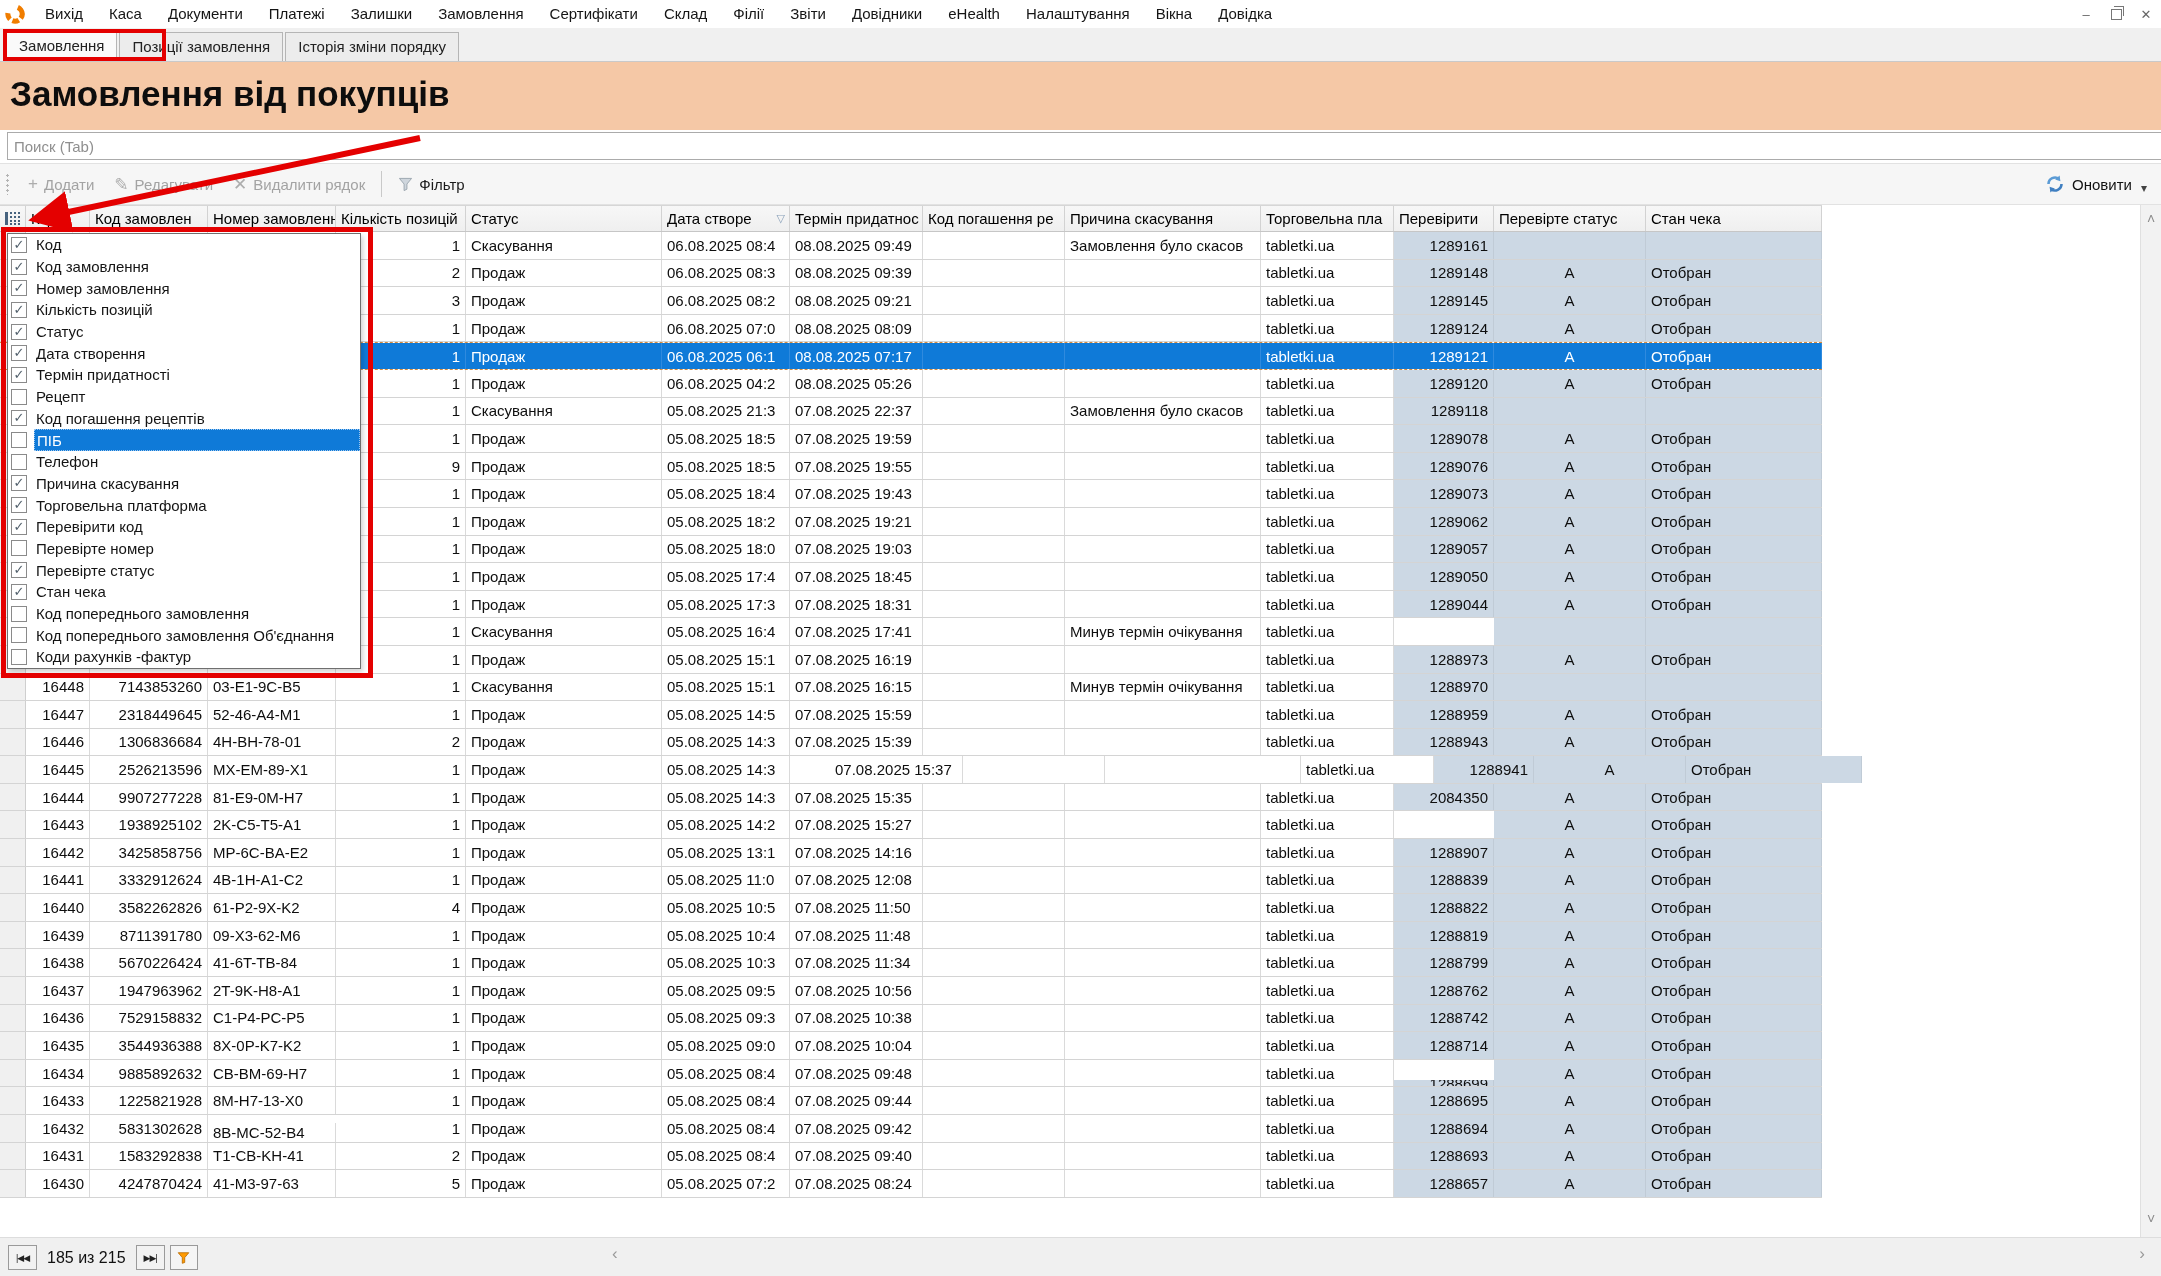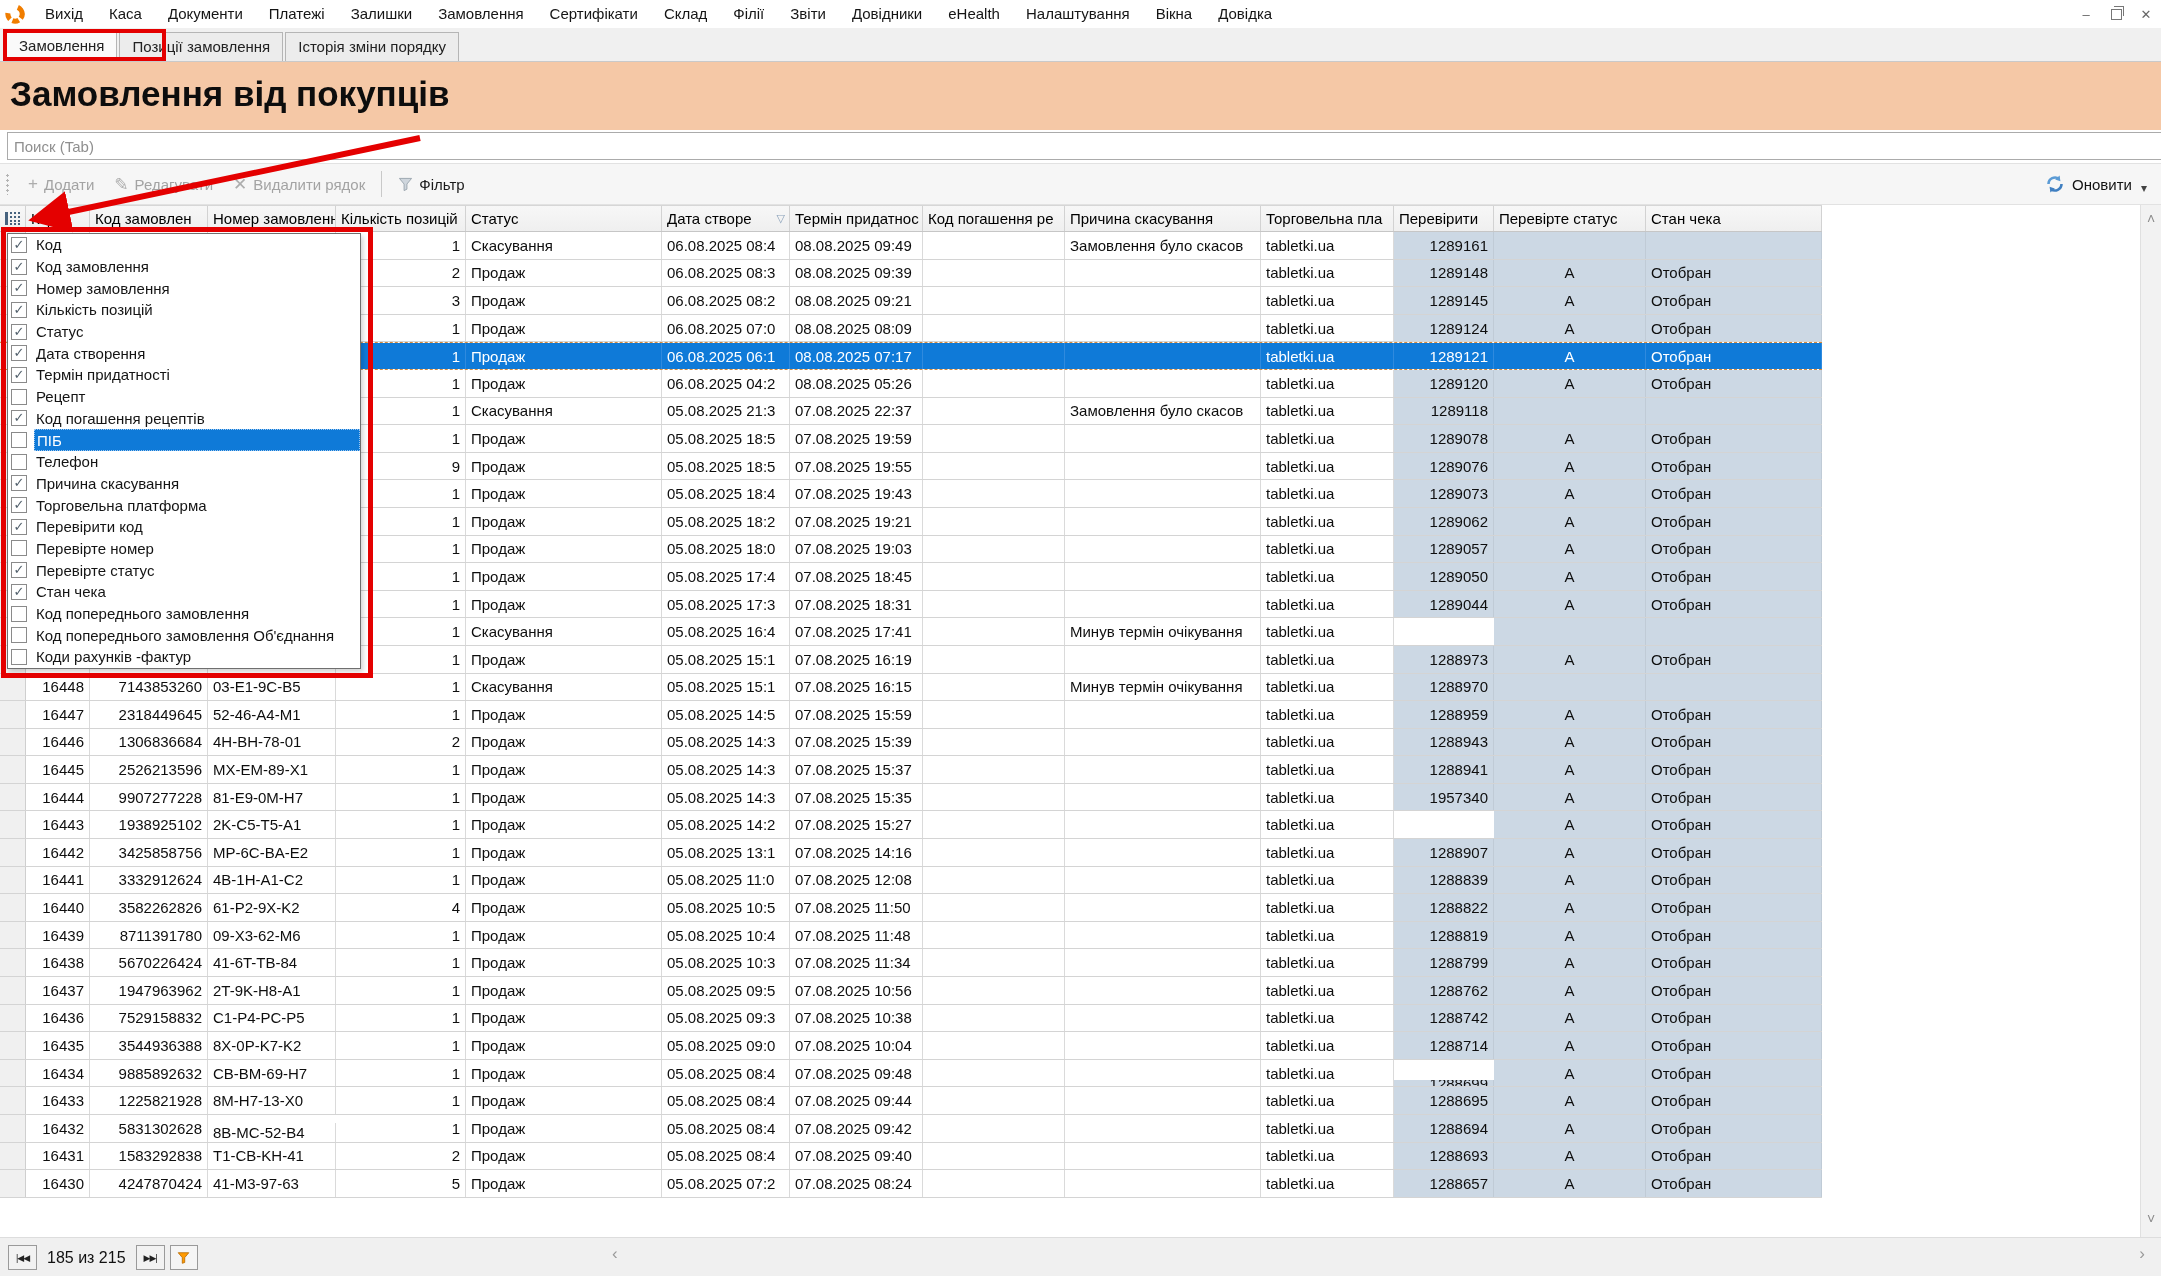--- a/index.html
+++ b/index.html
@@ -535,41 +535,41 @@
         <div class="g-cell shaded" style="width: 176px; flex: 0 0 176px; justify-content: flex-start;">Отобран</div>
       </div>
       <div class="g-row">
         <div class="g-ind"></div>
         <div class="g-cell" style="width: 64px; flex: 0 0 64px; justify-content: flex-end;">16445</div>
         <div class="g-cell" style="width: 118px; flex: 0 0 118px; justify-content: flex-end;">2526213596</div>
         <div class="g-cell" style="width: 128px; flex: 0 0 128px; justify-content: flex-start;">MX-EM-89-X1</div>
         <div class="g-cell" style="width: 130px; flex: 0 0 130px; justify-content: flex-end;">1</div>
         <div class="g-cell" style="width: 196px; flex: 0 0 196px; justify-content: flex-start;">Продаж</div>
         <div class="g-cell" style="width: 128px; flex: 0 0 128px; justify-content: flex-start;">05.08.2025 14:3</div>
-        <div class="g-cell" style="width: 133px; flex: 0 0 133px; justify-content: flex-start;">07.08.2025 15:37</div>
+        <div class="g-cell" style="width: 133px; flex: 0 0 133px; justify-content: flex-start; margin-left: 40px;">07.08.2025 15:37</div>
         <div class="g-cell" style="width: 142px; flex: 0 0 142px; justify-content: flex-start;"></div>
         <div class="g-cell" style="width: 196px; flex: 0 0 196px; justify-content: flex-start;"></div>
         <div class="g-cell" style="width: 133px; flex: 0 0 133px; justify-content: flex-start;">tabletki.ua</div>
         <div class="g-cell shaded" style="width: 100px; flex: 0 0 100px; justify-content: flex-end;">1288941</div>
         <div class="g-cell shaded" style="width: 152px; flex: 0 0 152px; justify-content: center;">A</div>
         <div class="g-cell shaded" style="width: 176px; flex: 0 0 176px; justify-content: flex-start;">Отобран</div>
       </div>
       <div class="g-row">
         <div class="g-ind"></div>
         <div class="g-cell" style="width: 64px; flex: 0 0 64px; justify-content: flex-end;">16444</div>
         <div class="g-cell" style="width: 118px; flex: 0 0 118px; justify-content: flex-end;">9907277228</div>
         <div class="g-cell" style="width: 128px; flex: 0 0 128px; justify-content: flex-start;">81-E9-0M-H7</div>
         <div class="g-cell" style="width: 130px; flex: 0 0 130px; justify-content: flex-end;">1</div>
         <div class="g-cell" style="width: 196px; flex: 0 0 196px; justify-content: flex-start;">Продаж</div>
         <div class="g-cell" style="width: 128px; flex: 0 0 128px; justify-content: flex-start;">05.08.2025 14:3</div>
         <div class="g-cell" style="width: 133px; flex: 0 0 133px; justify-content: flex-start;">07.08.2025 15:35</div>
         <div class="g-cell" style="width: 142px; flex: 0 0 142px; justify-content: flex-start;"></div>
         <div class="g-cell" style="width: 196px; flex: 0 0 196px; justify-content: flex-start;"></div>
         <div class="g-cell" style="width: 133px; flex: 0 0 133px; justify-content: flex-start;">tabletki.ua</div>
-        <div class="g-cell shaded" style="width: 100px; flex: 0 0 100px; justify-content: flex-end;">1957340</div>
+        <div class="g-cell shaded" style="width: 100px; flex: 0 0 100px; justify-content: flex-end;">2084350</div>
         <div class="g-cell shaded" style="width: 152px; flex: 0 0 152px; justify-content: center;">A</div>
         <div class="g-cell shaded" style="width: 176px; flex: 0 0 176px; justify-content: flex-start;">Отобран</div>
       </div>
       <div class="g-row">
         <div class="g-ind"></div>
         <div class="g-cell" style="width: 64px; flex: 0 0 64px; justify-content: flex-end;">16443</div>
         <div class="g-cell" style="width: 118px; flex: 0 0 118px; justify-content: flex-end;">1938925102</div>
         <div class="g-cell" style="width: 128px; flex: 0 0 128px; justify-content: flex-start;">2K-C5-T5-A1</div>
         <div class="g-cell" style="width: 130px; flex: 0 0 130px; justify-content: flex-end;">1</div>
         <div class="g-cell" style="width: 196px; flex: 0 0 196px; justify-content: flex-start;">Продаж</div>

